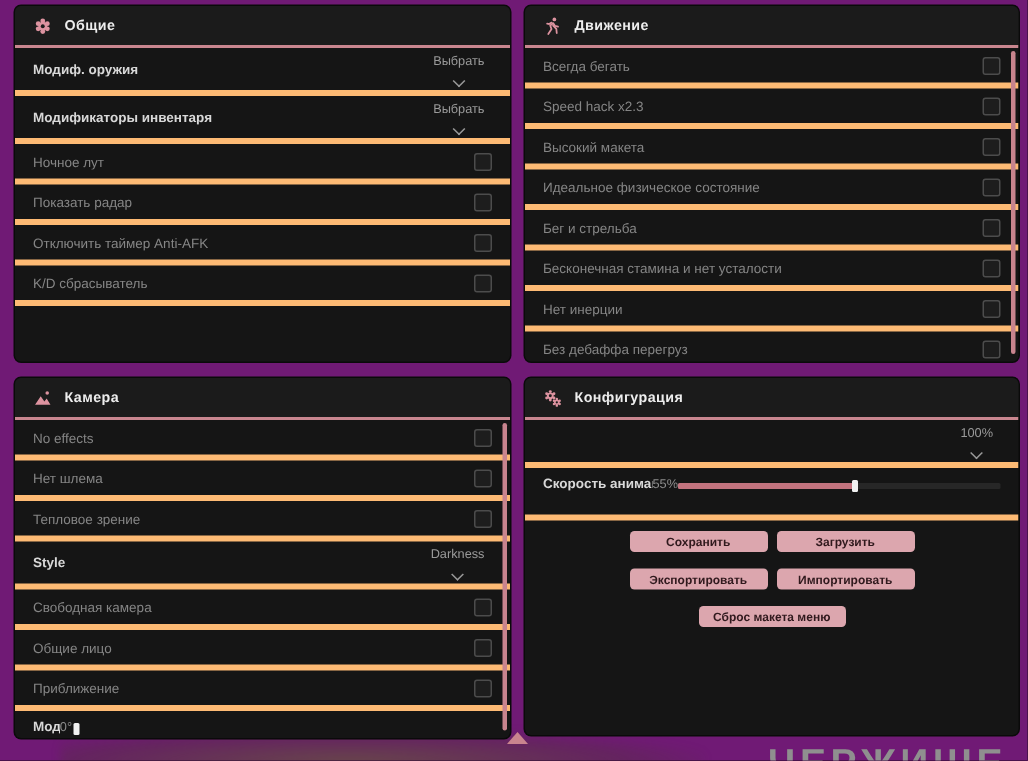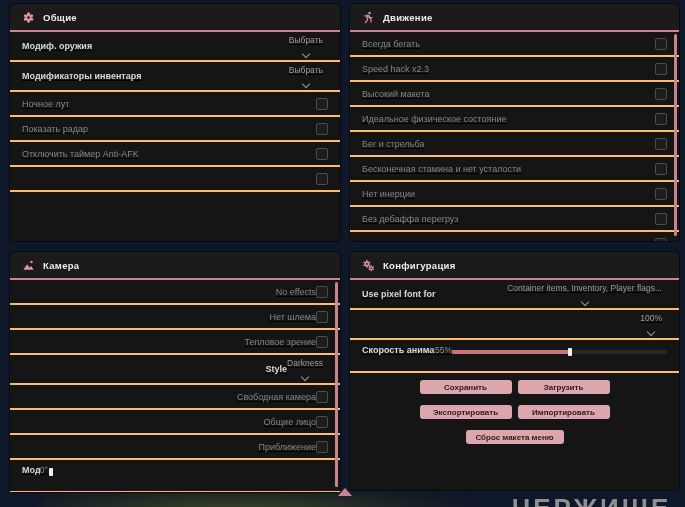--- a/index.html
+++ b/index.html
@@ -1,30 +1,30 @@
 <!DOCTYPE html>
 <html><head>
 <meta charset="utf-8">
 <style>
   html,body{margin:0;padding:0;}
   body{width:685px;height:507px;overflow:hidden;background:#0b0b0b;font-family:"Liberation Sans",sans-serif;}
-  .stage{position:relative;width:685px;height:507px;background:#0f172a;}
+  .stage{position:relative;width:685px;height:507px;background:#701a75;}
   .bg-glow{position:absolute;left:40px;top:486px;width:430px;height:36px;
     background:radial-gradient(ellipse at 45% 60%, rgba(96,112,34,.5), rgba(60,70,20,.22) 55%, transparent 75%);
     filter:blur(3px);}
   .bg-text{position:absolute;left:512px;top:493px;font-size:26px;font-weight:bold;color:#8f8f8f;
     letter-spacing:3px;white-space:nowrap;}
   .panel{position:absolute;background:#151515;border-radius:4px;box-shadow:0 0 0 1px #0a0a0a;}
   .phead{height:26px;display:flex;align-items:center;gap:8px;padding:0 12px;background:#1b1b1b;
     border-bottom:2px solid #c9868f;border-radius:4px 4px 0 0;}
   .hicon{width:13px;height:13px;display:inline-flex;}
   .hicon svg{width:13px;height:13px;}
   .htitle{color:#ededed;font-size:9.5px;font-weight:bold;letter-spacing:.3px;}
   .rows{position:absolute;top:28px;left:0;right:0;bottom:0;overflow:hidden;}
-  .row{display:flex;align-items:center;padding:0 12px;border-bottom:2px solid #fdba74;position:relative;text-decoration:underline;}
+  .row{display:flex;align-items:center;padding:0 12px;border-bottom:4px solid #fdba74;position:relative;}
   .row.t-dropdown{height:28px;}
   .row.t-checkbox{height:23px;}
   .row.t-slider{height:26px;flex-wrap:wrap;align-content:flex-start;padding-top:5px;}
   .rlabel{font-size:9px;color:#d8d8d8;font-weight:bold;flex:1;white-space:nowrap;overflow:hidden;}
   .row.muted .rlabel{color:#858585;font-weight:normal;}
   .checkbox{width:10px;height:10px;border:1px solid #4c4c4c;border-radius:2px;background:#1d1d1d;flex:none;margin-left:auto;}
   .dropdown{margin-left:auto;display:flex;align-items:center;gap:9px;padding-right:5px;cursor:pointer;flex-direction:column;}
   .ddval{color:#9a9a9a;font-size:8.5px;white-space:nowrap;}
   .chev{width:5px;height:5px;border-right:1.5px solid #9a9a9a;border-bottom:1.5px solid #9a9a9a;
     transform:rotate(45deg);margin-top:-3px;flex:none;}
@@ -89,20 +89,21 @@
         </div>
         <div class="row t-checkbox muted">
           <span class="rlabel">Показать радар</span>
           <span class="checkbox"></span>
         </div>
         <div class="row t-checkbox muted">
           <span class="rlabel">Отключить таймер Anti-AFK</span>
           <span class="checkbox"></span>
         </div>
         <div class="row t-checkbox muted">
+          <span class="rlabel">K/D сбрасыватель</span>
           <span class="checkbox"></span>
         </div>
       </div>
   </section>
 
   <section class="panel" style="left:350px;top:4px;width:329px;height:237px;">
     <div class="phead">
       <span class="hicon">
         <svg viewBox="0 0 24 24">
             <circle cx="14" cy="3.6" r="2.3" fill="#dd93a0"></circle>
@@ -149,21 +150,21 @@
           <span class="checkbox"></span>
         </div>
         <div class="row t-checkbox muted">
           <span class="rlabel">Без замедления</span>
           <span class="checkbox"></span>
         </div>
       </div>
     <div class="scrollbar"></div>
   </section>
 
-  <section class="panel" style="left:10px;top:252px;width:330px;height:240px;text-align:right;">
+  <section class="panel" style="left:10px;top:252px;width:330px;height:240px;">
     <div class="phead">
       <span class="hicon">
         <svg viewBox="0 0 24 24">
             <g fill="#dd93a0">
               <path d="M2.5 20L9.5 9.5l4.5 6.5 2.8-3.6L21.5 20z"></path>
               <circle cx="17.5" cy="5.5" r="2.2"></circle>
             </g>
           </svg>
       </span>
       <span class="htitle">Камера</span>
@@ -235,27 +236,20 @@
               <circle cx="13.5" cy="19" r="1.5"></circle>
               <circle cx="13.5" cy="15" r="1.5"></circle>
             </g>
             <circle cx="17" cy="17" r="1.4" fill="#1b1b1b"></circle>
           </svg>
       </span>
       <span class="htitle">Конфигурация</span>
     </div>
     <div class="rows rows-config">
       <div>
-          <div class="row t-dropdown">
-            <span class="rlabel">Use pixel font for</span>
-            <span class="dropdown">
-              <span class="ddval">Container items, Inventory, Player flags...</span>
-              <span class="chev"></span>
-            </span>
-          </div>
           <div class="row t-dropdown">
             <span class="dropdown">
               <span class="ddval">100%</span>
               <span class="chev"></span>
             </span>
           </div>
           <div class="row t-slider">
             <span class="rlabel">Скорость анимации</span>
             <span class="sval">55%</span>
             <span class="track">

